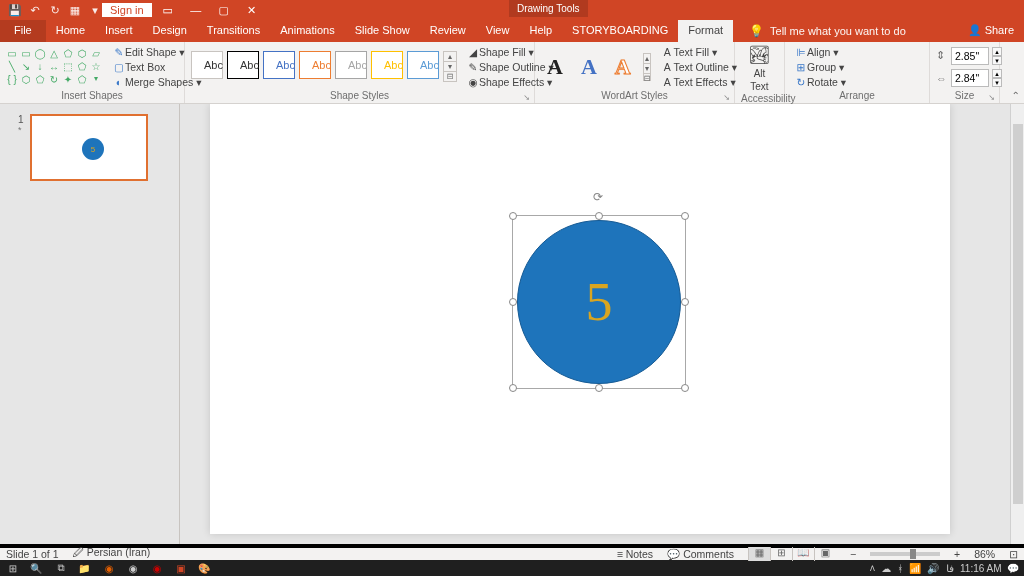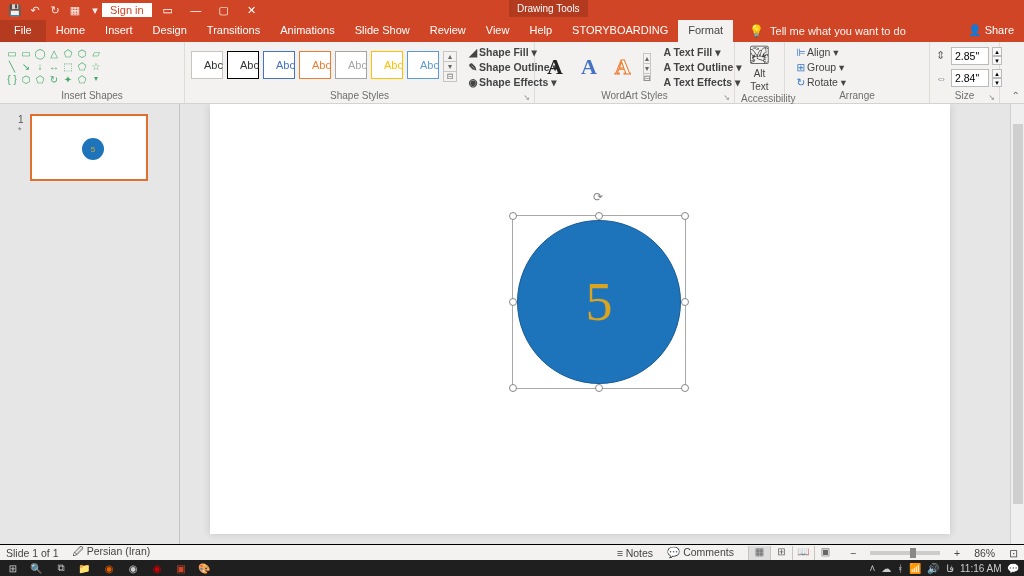--- a/index.html
+++ b/index.html
@@ -46,21 +46,21 @@
 .style-item.s2 { border-color: #000; }
 .style-item.s3 { border-color: #4472c4; color: #4472c4; }
 .style-item.s4 { border-color: #ed7d31; color: #ed7d31; }
 .style-item.s5 { border-color: #a5a5a5; color: #a5a5a5; }
 .style-item.s6 { border-color: #ffc000; color: #ffc000; }
 .style-item.s7 { border-color: #5b9bd5; color: #5b9bd5; }
 .gallery-nav { width: 14px; display: flex; flex-direction: column; border: 1px solid #c8c4c0; }
 .gallery-nav span { flex: 1; text-align: center; font-size: 8px; color: #666; cursor: pointer; border-bottom: 1px solid #c8c4c0; }
 .gallery-nav span:last-child { border: none; }
 
-.shape-fx { display: flex; flex-direction: column; gap: 1px; font-size: 10.5px; color: #444; font-weight: bold; }
+.shape-fx { display: flex; flex-direction: column; gap: 1px; font-size: 10.5px; color: #444; }
 .shape-fx div { padding: 1px 4px; cursor: pointer; white-space: nowrap; }
 .shape-fx .ico { display: inline-block; width: 12px; text-align: center; }
 
 
 .wa-item { font-size: 22px; font-weight: bold; font-family: Georgia, serif; padding: 0 6px; cursor: pointer; }
 .wa1 { color: #222; }
 .wa2 { color: #4472c4; }
 .wa3 { color: #fff; -webkit-text-stroke: 1px #ed7d31; text-shadow: 0 0 1px #ed7d31; }
 
 
@@ -96,21 +96,21 @@
 .shape-circle { position: absolute; left: 307px; top: 116px; width: 164px; height: 164px; border-radius: 50%; background: #1e74bb; border: 1px solid #155a94; display: flex; align-items: center; justify-content: center; color: #d9a520; font-size: 54px; font-family: Georgia, serif; cursor: move; }
 .sel-box { position: absolute; left: 302px; top: 111px; width: 174px; height: 174px; border: 1px solid #a8a8a8; pointer-events: none; }
 .handle { position: absolute; width: 8px; height: 8px; border: 1px solid #888; background: #fff; border-radius: 50%; }
 .h-tl{left:-4px;top:-4px}.h-tr{right:-4px;top:-4px}.h-bl{left:-4px;bottom:-4px}.h-br{right:-4px;bottom:-4px}
 .h-t{left:calc(50% - 4px);top:-4px}.h-b{left:calc(50% - 4px);bottom:-4px}.h-l{left:-4px;top:calc(50% - 4px)}.h-r{right:-4px;top:calc(50% - 4px)}
 .rot-handle { position: absolute; left: calc(50% - 6px); top: -26px; font-size: 12px; color: #888; cursor: pointer; }
 .vscroll { position: absolute; right: 0; top: 0; width: 14px; height: 100%; background: #efefef; border-left: 1px solid #d0d0d0; }
 .vscroll .thumb { position: absolute; top: 20px; left: 2px; width: 10px; height: 380px; background: #cfcfcf; cursor: pointer; }
 
 
-.statusbar { height: 16px; background: #f3f2f1; border-top: 1px solid #000000; display: flex; align-items: center; font-size: 10.5px; color: #444; padding: 0 6px; gap: 14px; }
+.statusbar { height: 16px; background: #f3f2f1; border-top: 4px solid #000000; display: flex; align-items: center; font-size: 10.5px; color: #444; padding: 0 6px; gap: 14px; }
 .statusbar .sep { flex: 1; }
 .statusbar .view-btns { display: flex; gap: 0; }
 .statusbar .view-btns span { width: 22px; height: 14px; text-align: center; border-left: 1px solid #c8c4c0; font-size: 10px; cursor: pointer; color: #666; }
 .statusbar .view-btns span:first-child { background: #ddd; }
 .zoom-slider { width: 70px; height: 4px; background: #ccc; position: relative; cursor: pointer; }
 .zoom-slider .knob { position: absolute; left: 40px; top: -3px; width: 6px; height: 10px; background: #888; }
 
 
 .taskbar { height: 0; display: none; }
 @media (min-height: 576px) {
@@ -185,20 +185,25 @@
           <span>⬠</span>
           <span>☆</span>
         <span>{ }</span>
           <span>⬡</span>
           <span>⬠</span>
           <span>↻</span>
           <span>✦</span>
           <span>⬠</span>
           <span style="font-size:8px">▾</span>
       </div>
+      <div class="insert-btns">
+        <div><span class="ico">✎</span><span>Edit Shape</span> ▾</div>
+        <div><span class="ico">▢</span><span>Text Box</span></div>
+        <div><span class="ico">◐</span><span>Merge Shapes</span> ▾</div>
+      </div>
     </div>
     <div class="group-label">Insert Shapes</div>
   </div>
 
   <div class="group" style="width:350px">
     <div class="group-body">
       <div class="style-gallery">
         <div class="style-item s1">Abc</div>
         <div class="style-item s2">Abc</div>
         <div class="style-item s3">Abc</div>

